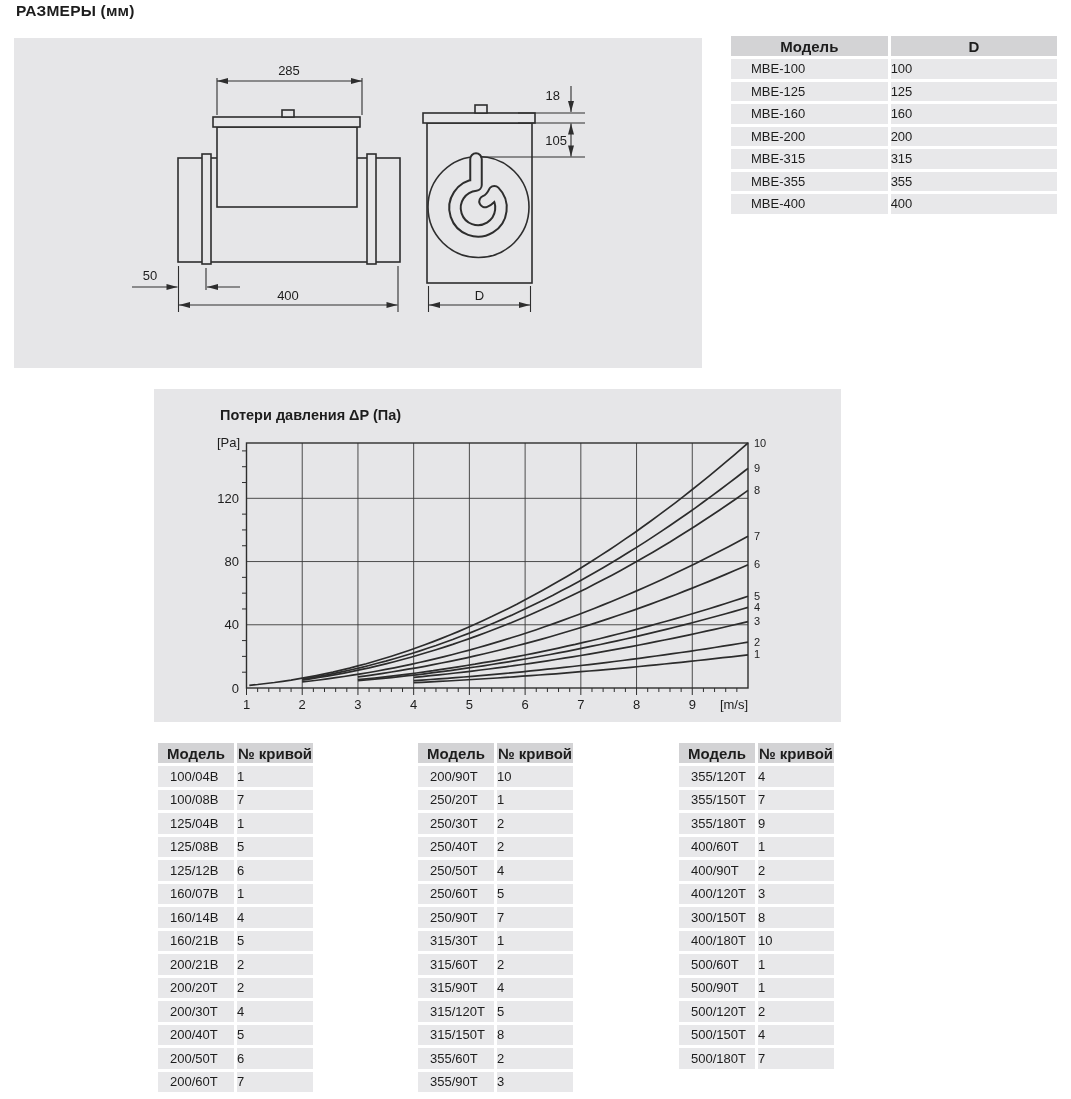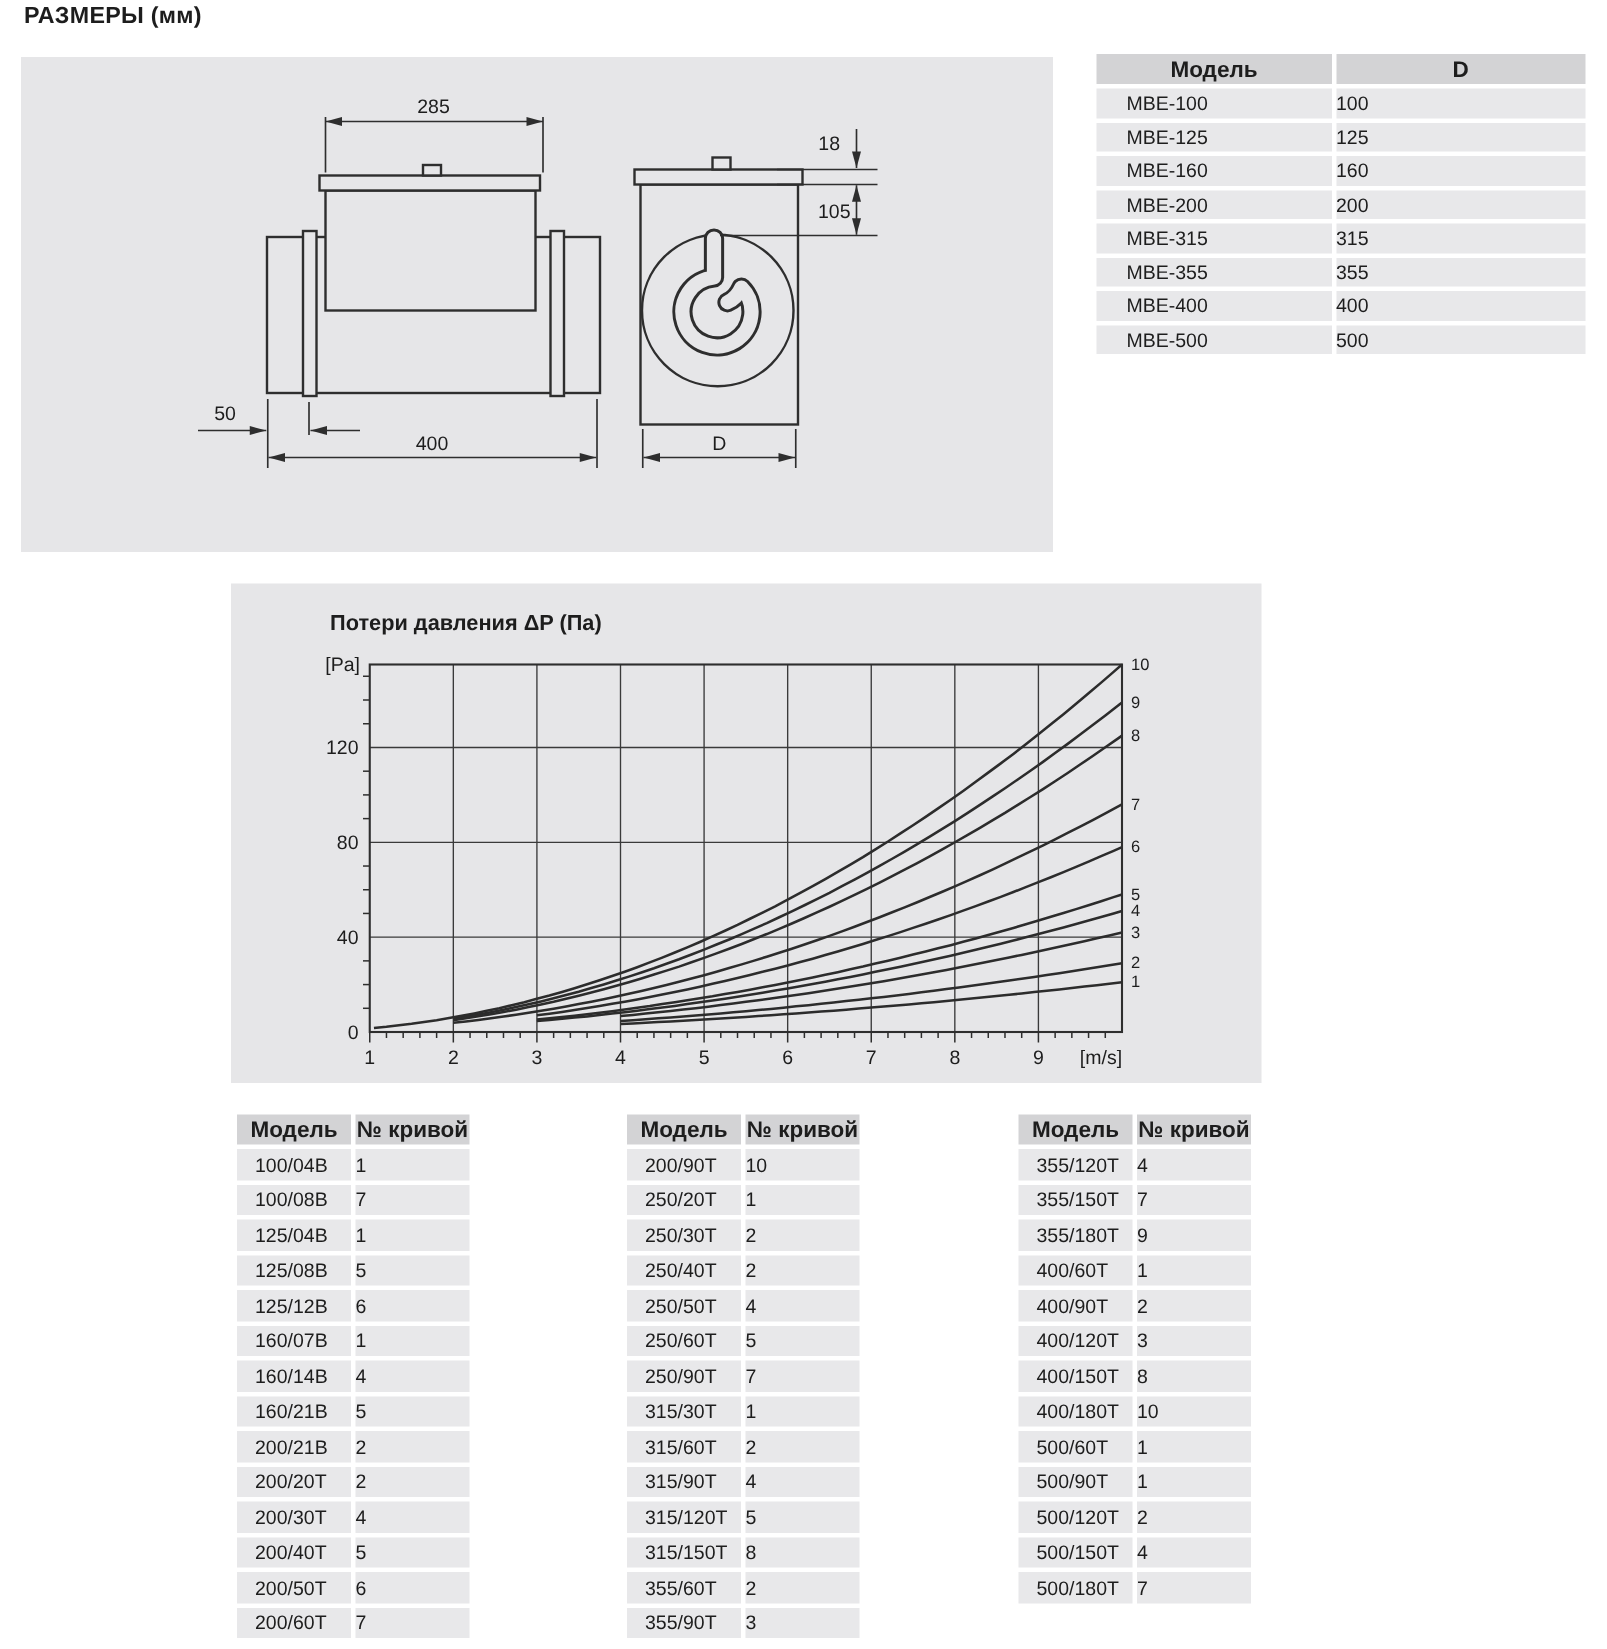--- a/index.html
+++ b/index.html
@@ -140,24 +140,20 @@
             <td class="c1">МВЕ-315</td>
             <td class="c2">315</td>
           </tr>
           <tr>
             <td class="c1">МВЕ-355</td>
             <td class="c2">355</td>
           </tr>
           <tr>
             <td class="c1">МВЕ-400</td>
             <td class="c2">400</td>
-          </tr>
-          <tr>
-            <td class="c1">МВЕ-500</td>
-            <td class="c2">500</td>
           </tr>
         </tbody>
       </table>
     </div>
 
   <div class="panel chart-panel">
     <svg id="chart-svg" width="687" height="333" viewBox="0 0 687 333">
       <text class="chart-title" x="66" y="31">Потери давления ΔP (Па)</text>
       <text class="ticklabel" x="86" y="58" text-anchor="end">[Pa]</text>
       <text class="ticklabel" x="580" y="320" text-anchor="middle">[m/s]</text>
@@ -443,21 +439,21 @@
           </tr>
           <tr>
             <td class="c1">400/90Т</td>
             <td class="c2">2</td>
           </tr>
           <tr>
             <td class="c1">400/120Т</td>
             <td class="c2">3</td>
           </tr>
           <tr>
-            <td class="c1">400/150Т</td>
+            <td class="c1">300/150Т</td>
             <td class="c2">8</td>
           </tr>
           <tr>
             <td class="c1">400/180Т</td>
             <td class="c2">10</td>
           </tr>
           <tr>
             <td class="c1">500/60Т</td>
             <td class="c2">1</td>
           </tr>

